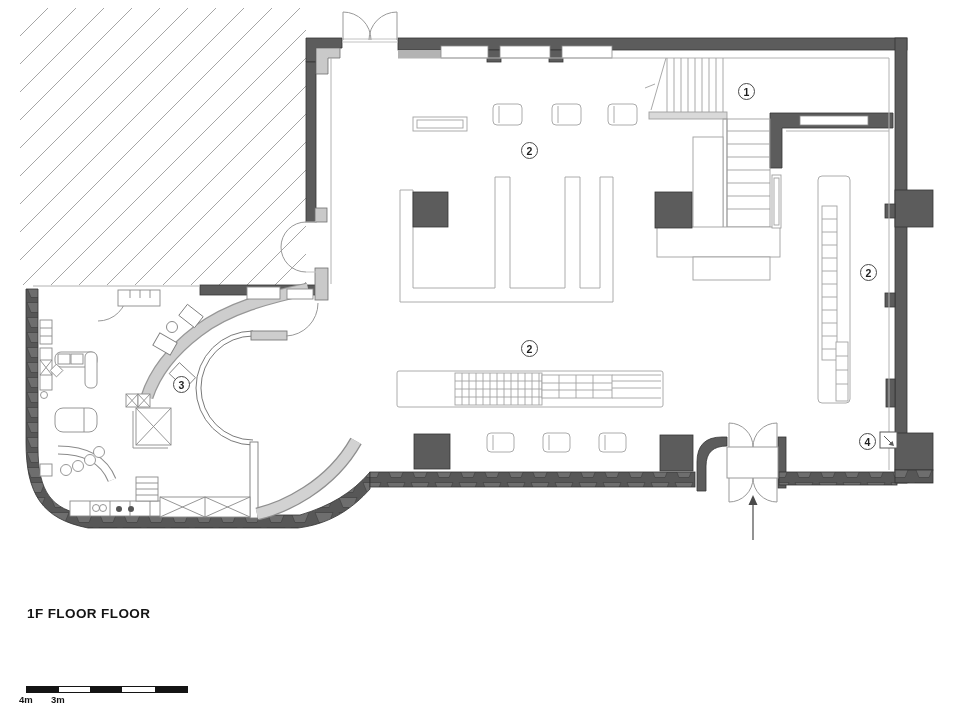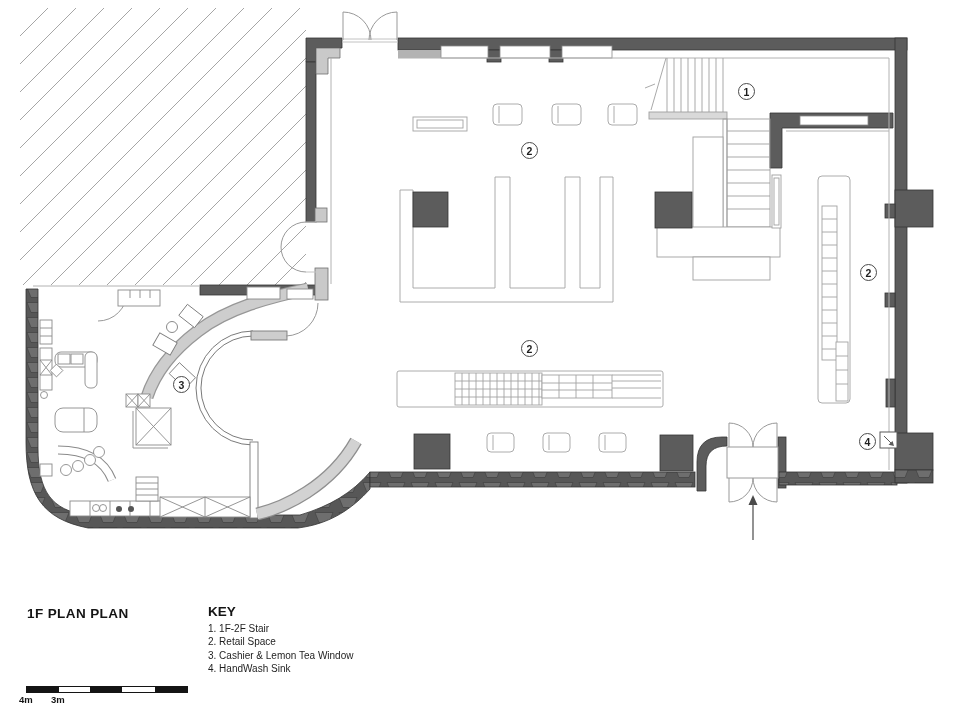--- a/index.html
+++ b/index.html
@@ -275,28 +275,21 @@
   </g>
 </svg>
 
   <div class="lbl" style="left:738px;top:83px">1</div>
   <div class="lbl" style="left:521px;top:142px">2</div>
   <div class="lbl" style="left:521px;top:340px">2</div>
   <div class="lbl" style="left:860px;top:264px">2</div>
   <div class="lbl" style="left:173px;top:376px">3</div>
   <div class="lbl" style="left:859px;top:433px">4</div>
 
-  <div class="title">1F PLAN PLAN</div>
-  <div class="key">
-    <div class="key-h">KEY</div>
-    <div class="key-item">1. 1F-2F Stair</div>
-    <div class="key-item">2. Retail Space</div>
-    <div class="key-item">3. Cashier &amp; Lemon Tea Window</div>
-    <div class="key-item">4. HandWash Sink</div>
-  </div>
+  <div class="title">1F FLOOR FLOOR</div>
 
   <div class="scalebar">
     <div class="sb-seg sb-b" style="width:32px"></div>
     <div class="sb-seg sb-w" style="width:31px"></div>
     <div class="sb-seg sb-b" style="width:32px"></div>
     <div class="sb-seg sb-w" style="width:33px"></div>
     <div class="sb-seg sb-b" style="width:32px"></div>
   </div>
   <div class="sb-lbl" style="left:19px;top:694px">4m</div>
   <div class="sb-lbl" style="left:51px;top:694px">3m</div>

